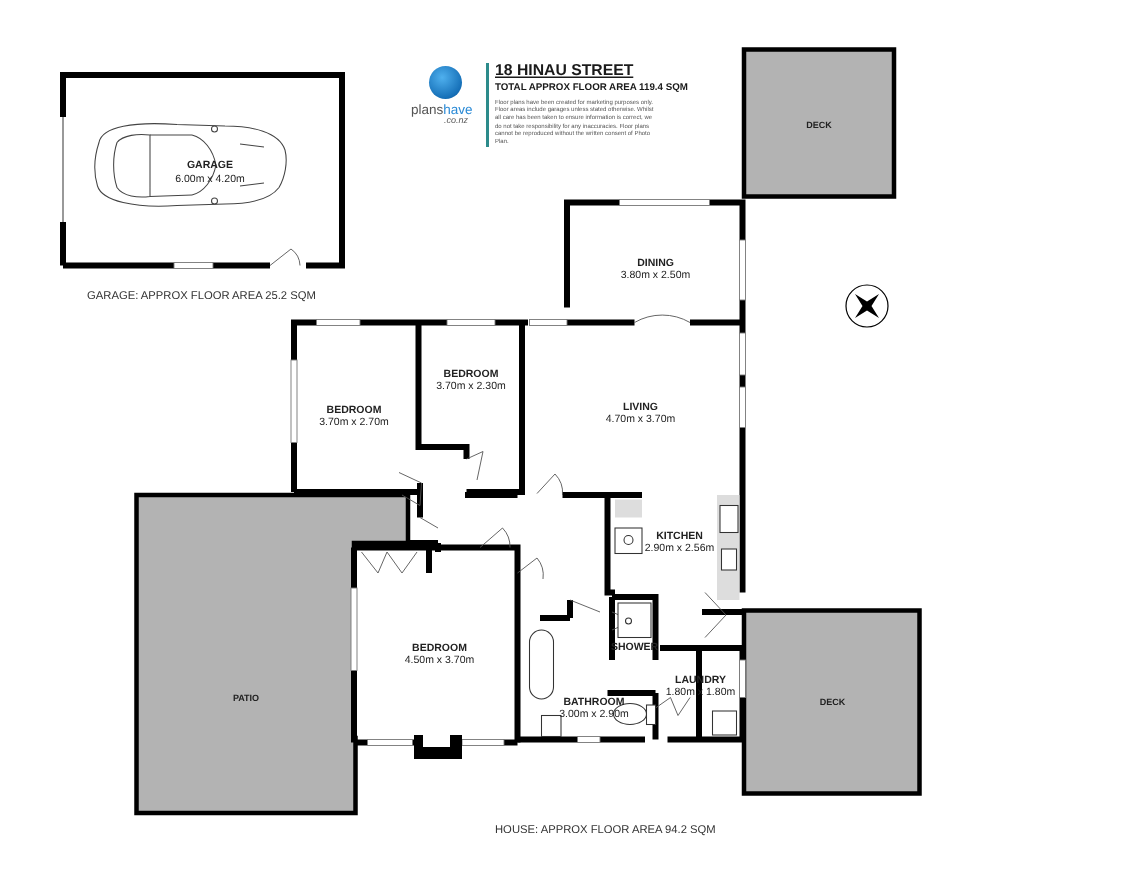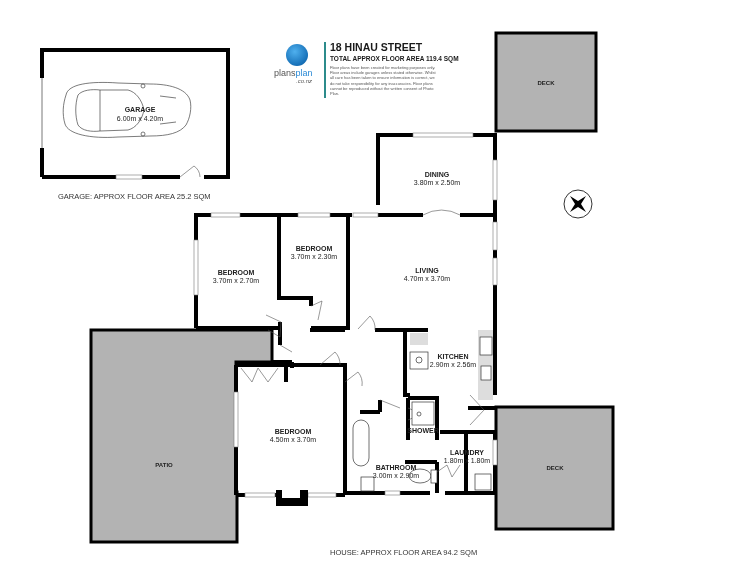--- a/index.html
+++ b/index.html
@@ -7,30 +7,30 @@
     #plan { position: absolute; left: 0; top: 0; }
     .room-label { font-family: "Liberation Sans", sans-serif; font-size: 7px; font-weight: bold; fill: #222; text-anchor: middle; }
     .area-label { font-family: "Liberation Sans", sans-serif; font-size: 7.5px; fill: #333; }
     .header { position: absolute; left: 272px; top: 40px; width: 220px; height: 60px; }
     .logo-circle { position: absolute; left: 14px; top: 4px; width: 22px; height: 22px; border-radius: 50%;
       background: radial-gradient(circle at 40% 35%, #4fb0ee, #1670b8 70%, #0c4f8a); }
     .logo-text { position: absolute; left: 2px; top: 28px; font-size: 9px; color: #555; font-family: "Liberation Sans", sans-serif; }
     .logo-text b { color: #2a8ad6; font-weight: normal; }
     .logo-sub { position: absolute; left: 24px; top: 38px; font-size: 6px; color: #555; font-style: italic; }
     .divider { position: absolute; left: 52px; top: 2px; width: 2px; height: 56px; background: #2c8b8b; }
-    .title { position: absolute; left: 58px; top: 1px; font-size: 10.5px; font-weight: bold; color: #1a1a1a; }
+    .title { position: absolute; left: 58px; top: 1px; font-size: 10.5px; font-weight: bold; color: #1a1a1a; text-decoration: underline; }
     .subtitle { position: absolute; left: 58px; top: 15px; font-size: 6.5px; font-weight: bold; color: #1a1a1a; }
     .disclaimer { position: absolute; left: 58px; top: 25px; width: 110px; font-size: 4px; line-height: 5.2px; color: #555; }
   </style>
 </head>
 <body>
 
 <div class="header">
   <div class="logo-circle"></div>
-  <div class="logo-text"><span>plans</span><b>plan</b></div>
+  <div class="logo-text"><span>plans</span><b>have</b></div>
   <div class="logo-sub">.co.nz</div>
   <div class="divider"></div>
   <div class="title">18 HINAU STREET</div>
   <div class="subtitle">TOTAL APPROX FLOOR AREA 119.4 SQM</div>
   <div class="disclaimer">Floor plans have been created for marketing purposes only. Floor areas include garages unless stated otherwise. Whilst all care has been taken to ensure information is correct, we do not take responsibility for any inaccuracies. Floor plans cannot be reproduced without the written consent of Photo Plan.</div>
 </div>
 
 <svg id="plan" width="750" height="586" viewBox="0 0 750 586">
 
   <g>

